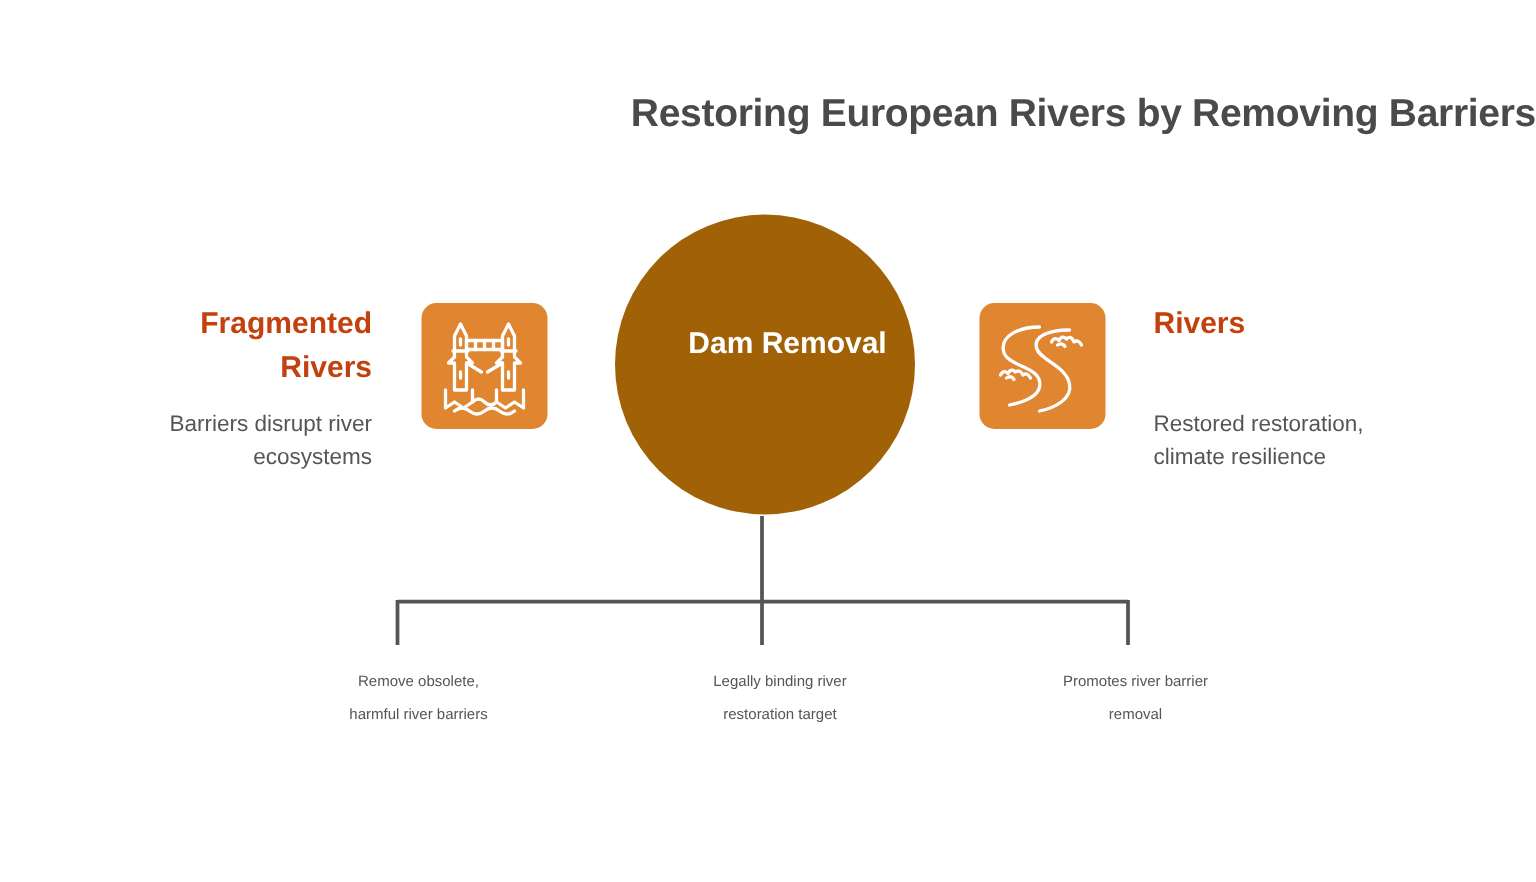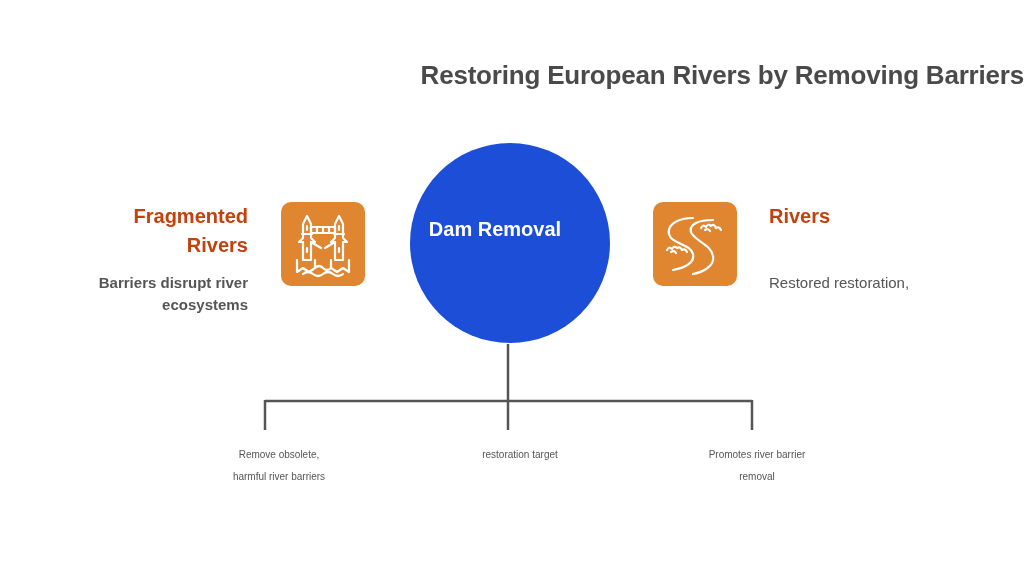--- a/index.html
+++ b/index.html
@@ -10,22 +10,22 @@
       color: #4a4a4a;
     }
     .title {
       position: absolute; left: 0; width: 1024px; top: 60px;
       text-align: right; font-size: 26px; font-weight: bold; color: #4a4a4a;
       letter-spacing: -0.2px;
     }
     .connectors { position: absolute; left: 0; top: 0; }
     .hub {
       position: absolute; left: 410px; top: 143px; width: 200px; height: 200px;
-      border-radius: 50%; background: #1d4ed8;
-      display: flex; align-items: flex-start; justify-content: center; flex-direction: column;
+      border-radius: 50%; background: #a16207;
+      display: flex; align-items: flex-end; justify-content: center; flex-direction: column;
     }
     .hub-label {
       color: #ffffff; font-weight: bold; font-size: 20px; line-height: 29px;
       text-align: center; width: 170px; margin-top: -28px;
     }
     .icon-box {
       position: absolute; width: 84px; height: 84px; border-radius: 10px;
       background: #e08530;
     }
     .icon-box svg { position: absolute; left: 0; top: 0; }
@@ -59,21 +59,21 @@
 <div class="hub">
   <div class="hub-label">
     <div>Dam Removal</div>
   </div>
 </div>
 
 <div class="side-title left" style="right:776px; top:202px;">
   <div>Fragmented</div>
   <div>Rivers</div>
 </div>
-<div class="side-desc left" style="right:776px; top:272px;font-weight:bold;">
+<div class="side-desc left" style="right:776px; top:272px;">
   <div>Barriers disrupt river</div>
   <div>ecosystems</div>
 </div>
 <div class="icon-box" style="left:281px; top:202px;">
   <svg width="84" height="84" viewBox="0 0 84 84">
     <g stroke="#ffffff" stroke-width="2.2" fill="none" stroke-linejoin="round" stroke-linecap="round">
 
       <path d="M22 32 L22 22 L26 14 L30 22 L30 32"></path>
       <line x1="21" y1="32" x2="31" y2="32"></line>
       <path d="M22 32 L22 36 L18 40 L22 40 L22 58 L30 58 L30 40 L34 40 L30 36 L30 32"></path>
@@ -114,25 +114,27 @@
       <path d="M14 48 Q16 44 19 47 Q21 43 24 46 Q27 44 29 48 Q32 46 34 50"></path>
       <path d="M18 50 Q21 48 23 51"></path>
     </g>
   </svg>
 </div>
 <div class="side-title right" style="left:769px; top:202px;">
   <div>Rivers</div>
 </div>
 <div class="side-desc right" style="left:769px; top:272px;">
   <div>Restored restoration,</div>
+  <div>climate resilience</div>
 </div>
 
 <div class="branch-text" style="left:169px;">
   <div>Remove obsolete,</div>
   <div>harmful river barriers</div>
 </div>
 <div class="branch-text" style="left:410px;">
+  <div>Legally binding river</div>
   <div>restoration target</div>
 </div>
 <div class="branch-text" style="left:647px;">
   <div>Promotes river barrier</div>
   <div>removal</div>
 </div>
 
 </body></html>

